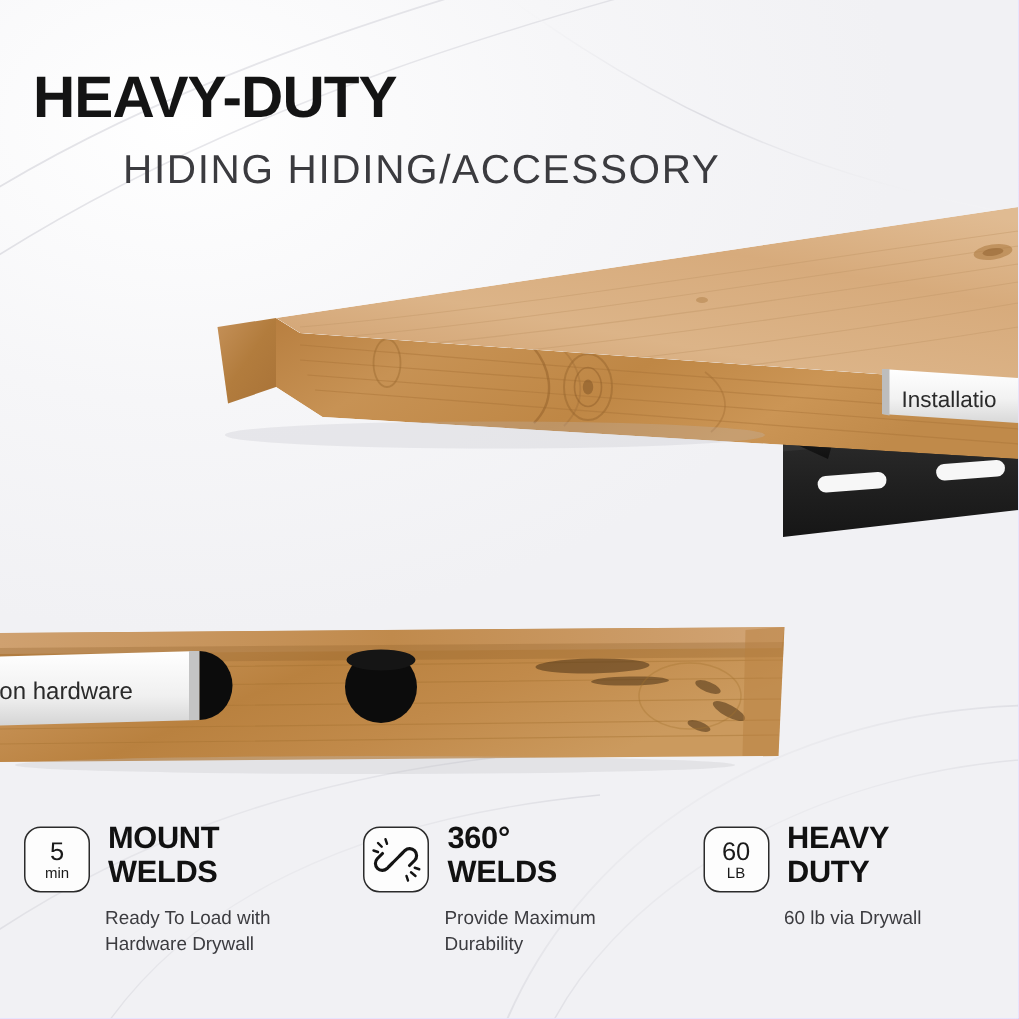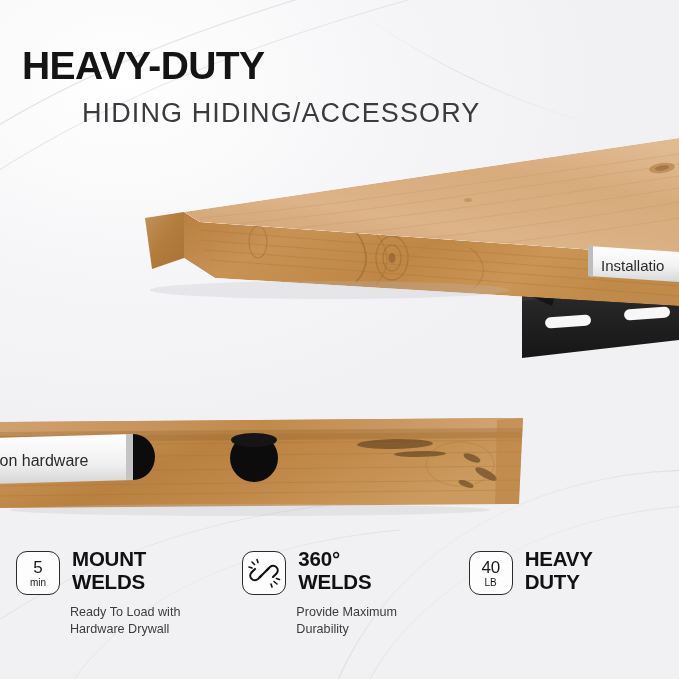--- a/index.html
+++ b/index.html
@@ -339,26 +339,27 @@
       </div>
       <div class="feature-desc">
         <span>Provide Maximum</span>
         <span>Durability</span>
       </div>
     </div>
 
     <div class="feature">
       <div class="feature-head">
         <div class="badge">
-          <div class="badge-big">40</div>
+          <div class="badge-big">60</div>
           <div class="badge-small">LB</div>
         </div>
         <div class="feature-title">
           <div>HEAVY</div>
           <div>DUTY</div>
         </div>
       </div>
       <div class="feature-desc">
+        <span>60 lb via Drywall</span>
       </div>
     </div>
 
   </div>
 </div>
 
 </body></html>

